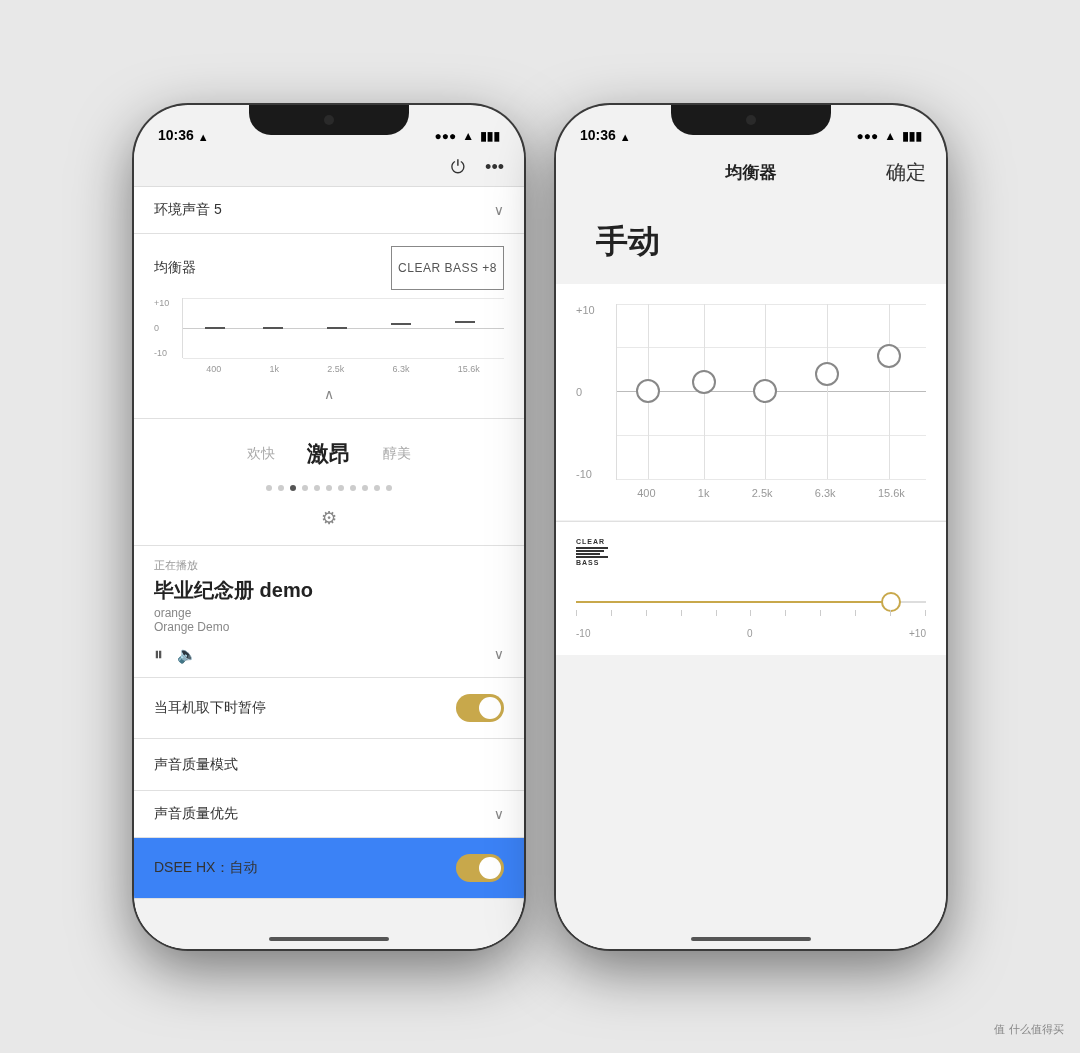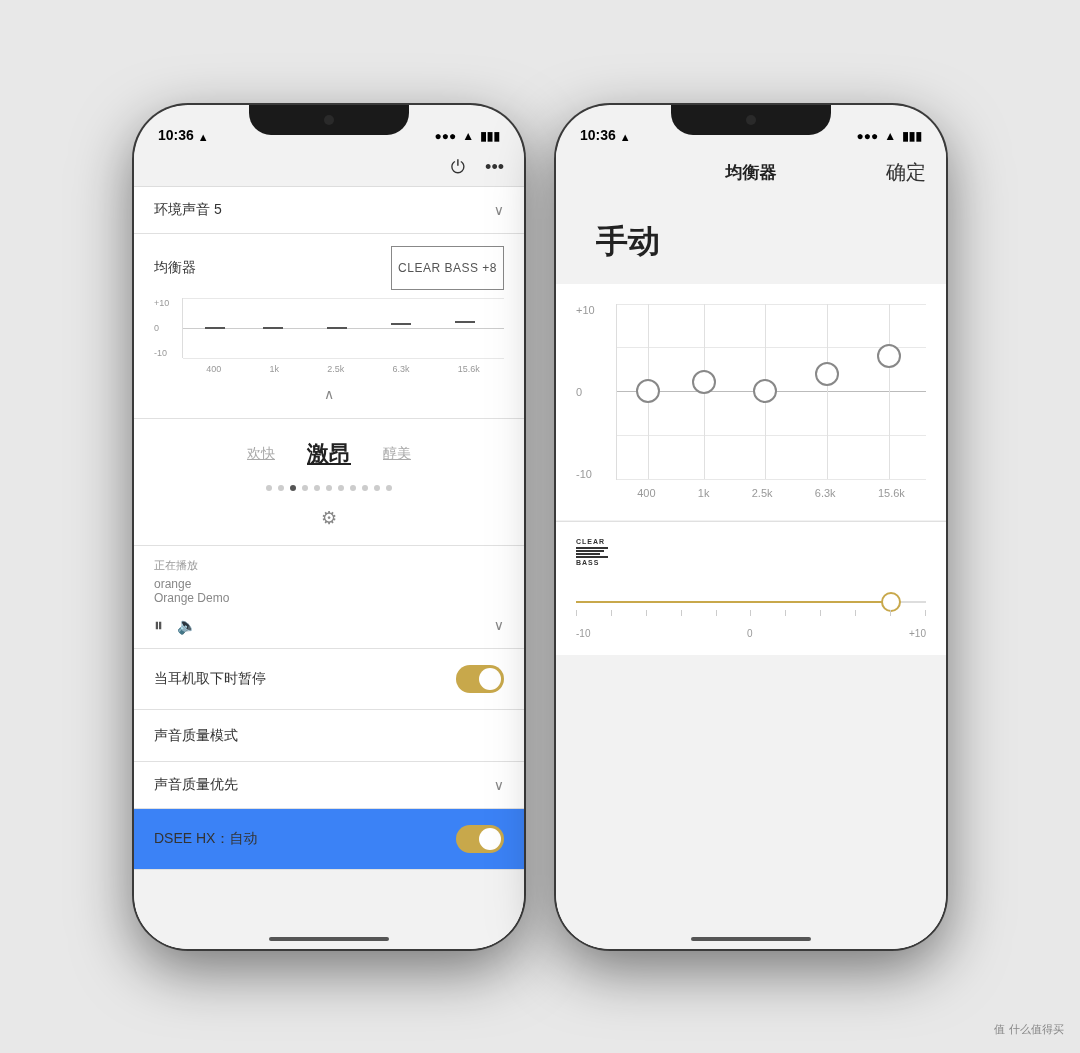--- a/index.html
+++ b/index.html
@@ -203,21 +203,21 @@
     }
 
     .preset-scroll {
       display: flex;
       align-items: center;
       justify-content: center;
       gap: 32px;
       padding: 8px 20px;
     }
 
-    .preset-item { font-size: 14px; color: #aaa; cursor: pointer; text-decoration: underline; }
+    .preset-item { font-size: 14px; color: #aaa; cursor: pointer; }
     .preset-item.active { font-size: 22px; font-weight: 700; color: #222; }
 
     .dots-row {
       display: flex;
       justify-content: center;
       gap: 6px;
       margin: 8px 0;
     }
 
     .dot {
@@ -594,20 +594,21 @@
           <div class="dot"></div>
           <div class="dot"></div>
         </div>
         <div class="gear-row">
           <span style="font-size:18px; color:#888;">⚙</span>
         </div>
       </div>
 
       <div class="now-playing">
         <div class="np-label">正在播放</div>
+        <div class="np-title">毕业纪念册 demo</div>
         <div class="np-sub">orange</div>
         <div class="np-sub">Orange Demo</div>
         <div class="np-controls">
           <div class="np-left">
             <span style="font-size:18px; color:#555;">⏸</span>
             <span style="font-size:16px; color:#555;">🔈</span>
           </div>
           <span class="chevron">∨</span>
         </div>
       </div>

